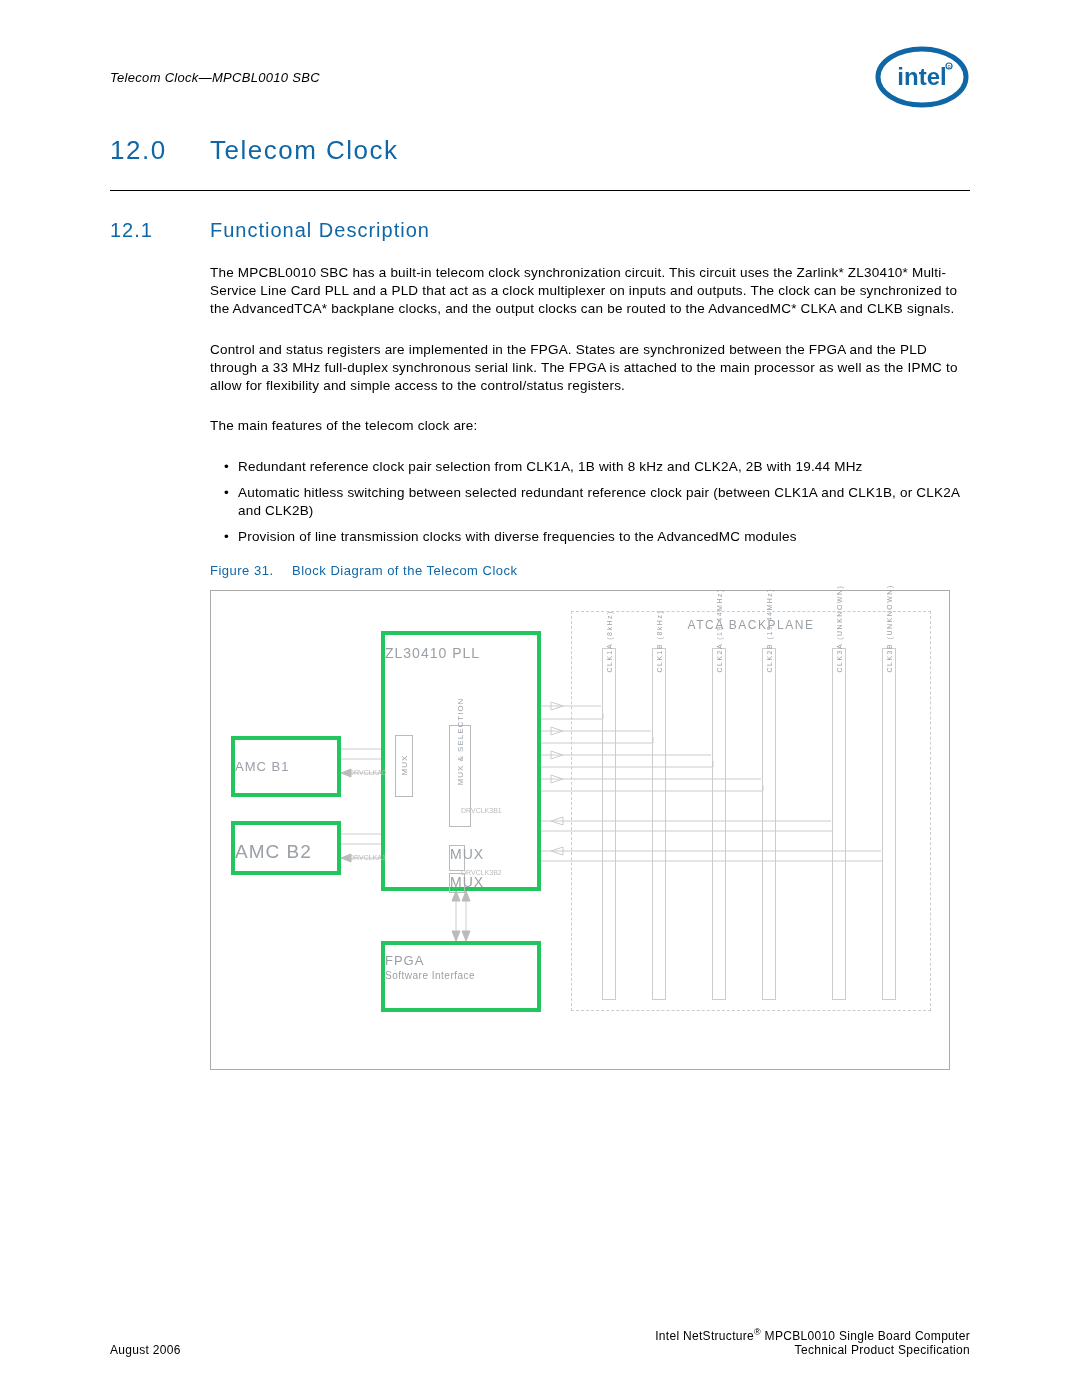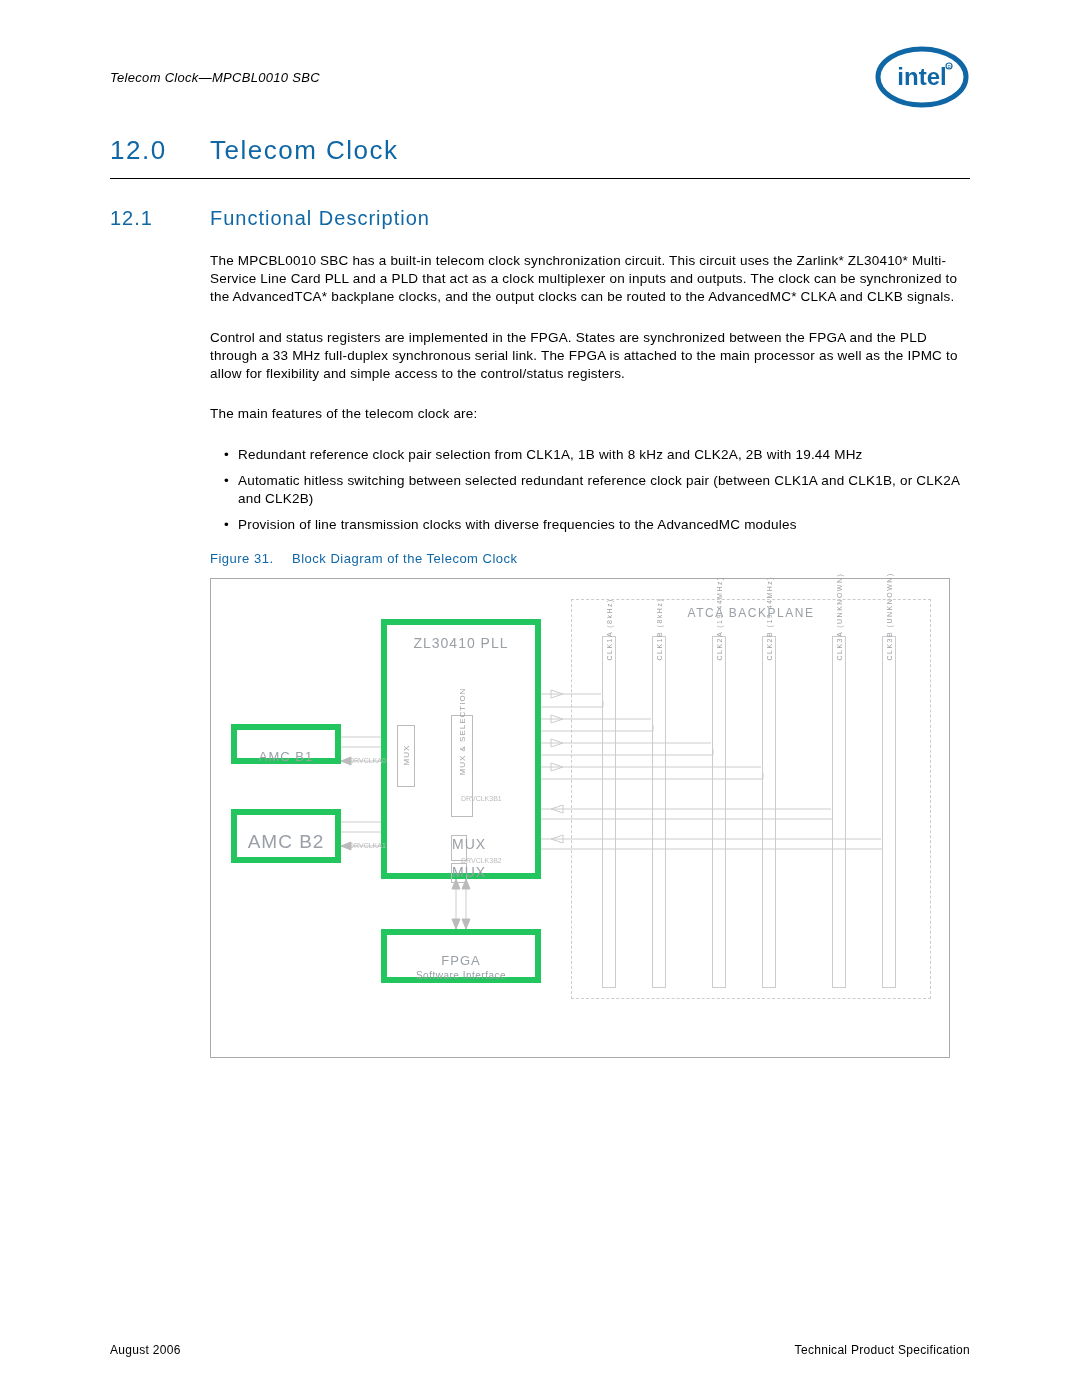--- a/index.html
+++ b/index.html
@@ -36,21 +36,21 @@
     right: 110px;
     top: 45px;
   }
   .logo svg { display: block; }
   h1.section {
     color: #1067a6;
     font-weight: 400;
     letter-spacing: 1.5px;
     font-size: 26px;
     margin: 0 0 8px 0;
-    padding-bottom: 12px;
+    padding-bottom: 24px;
     border-bottom: 0.5px solid #000;
   }
   h1.section .num { display:inline-block; width:100px; }
   h2.subsection {
     color: #1067a6;
     font-weight: 400;
     letter-spacing: 1px;
     font-size: 20px;
     margin: 28px 0 12px 0;
   }
@@ -90,34 +90,34 @@
     height: 480px;
     width: 740px;
     margin-left: 100px;
     position: relative;
     box-sizing: border-box;
     color: #9aa0a6;
     font-size: 11px;
   }
   .blk {
     position: absolute;
-    border: 6px solid #22c55e;
-    text-align: center;
+    border: 4px solid #22c55e;
+    text-align: left;
     color: #9aa0a6;
     box-sizing: border-box;
   }
   .pll { left: 170px; top: 40px; width: 160px; height: 260px; padding-top:10px; font-size:14px; letter-spacing:1px;}
   .pll .inner1 { position:absolute; border:1px solid #bbb; left:10px; top:100px; width:16px; height:60px; }
   .pll .inner1 span, .pll .inner2 span, .pll .inner3 span { font-size:8px; transform:rotate(-90deg); display:block; transform-origin:center; white-space:nowrap; position:relative; top:45%; }
   .pll .inner2 { position:absolute; border:1px solid #bbb; left:64px; top:90px; width:20px; height:100px; }
   .pll .inner3a { position:absolute; border:1px solid #bbb; left:64px; top:210px; width:14px; height:24px; }
   .pll .inner3b { position:absolute; border:1px solid #bbb; left:64px; top:238px; width:14px; height:18px; }
-  .amc1 { left: 20px; top: 145px; width: 110px; height: 40px; line-height:53px; font-size:13px; letter-spacing:1px;}
+  .amc1 { left: 20px; top: 145px; width: 110px; height: 61px; line-height:53px; font-size:13px; letter-spacing:1px;}
   .amc2 { left: 20px; top: 230px; width: 110px; height: 54px; line-height:53px; font-size:19px; letter-spacing:1px;}
-  .fpga { left: 170px; top: 350px; width: 160px; height: 54px; padding-top:18px; font-size:13px; letter-spacing:1px;}
+  .fpga { left: 170px; top: 350px; width: 160px; height: 71px; padding-top:8px; font-size:13px; letter-spacing:1px;}
   .fpga .sub { font-size:10px; letter-spacing:0.5px; display:block; margin-top:2px;}
   .atca { left: 360px; top: 20px; width: 360px; height: 400px; border:1px dashed #ccc; text-align:center; padding-top:6px; font-size:12px; letter-spacing:1.5px;}
   .atca .bar { position:absolute; border:1px solid #ccc; width:12px; height:350px; top:36px; }
   .atca .bar span { font-size:7px; transform:rotate(-90deg); display:block; white-space:nowrap; position:relative; top:14px; transform-origin:center;}
   .atca .b1 { left: 30px; } .atca .b2 { left: 80px; } .atca .b3 { left: 140px; }
   .atca .b4 { left: 190px; } .atca .b5 { left: 260px; } .atca .b6 { left: 310px; }
 
   .wires { position:absolute; inset:0; pointer-events:none; }
   .wires line { stroke:#ccc; stroke-width:1; }
   .wires polyline { stroke:#ccc; stroke-width:1; fill:none;}
@@ -259,17 +259,21 @@
         </div>
     </div>
     <div class="smalltext" style="left:138px; top:178px;">DRVCLKA0</div>
     <div class="smalltext" style="left:138px; top:263px;">DRVCLKA1</div>
     <div class="smalltext" style="left:250px; top:216px;">DRVCLK3B1</div>
     <div class="smalltext" style="left:250px; top:278px;">DRVCLK3B2</div>
   </div>
 
   <div class="footer">
     <div class="footer-line">
+      <span></span>
+      <span class="right"><span>Intel NetStructure</span><sup>®</sup><span> MPCBL0010 Single Board Computer</span></span>
+    </div>
+    <div class="footer-line">
       <span>August 2006</span>
       <span class="right">Technical Product Specification</span>
     </div>
   </div>
 </div>
 
 </body></html>

